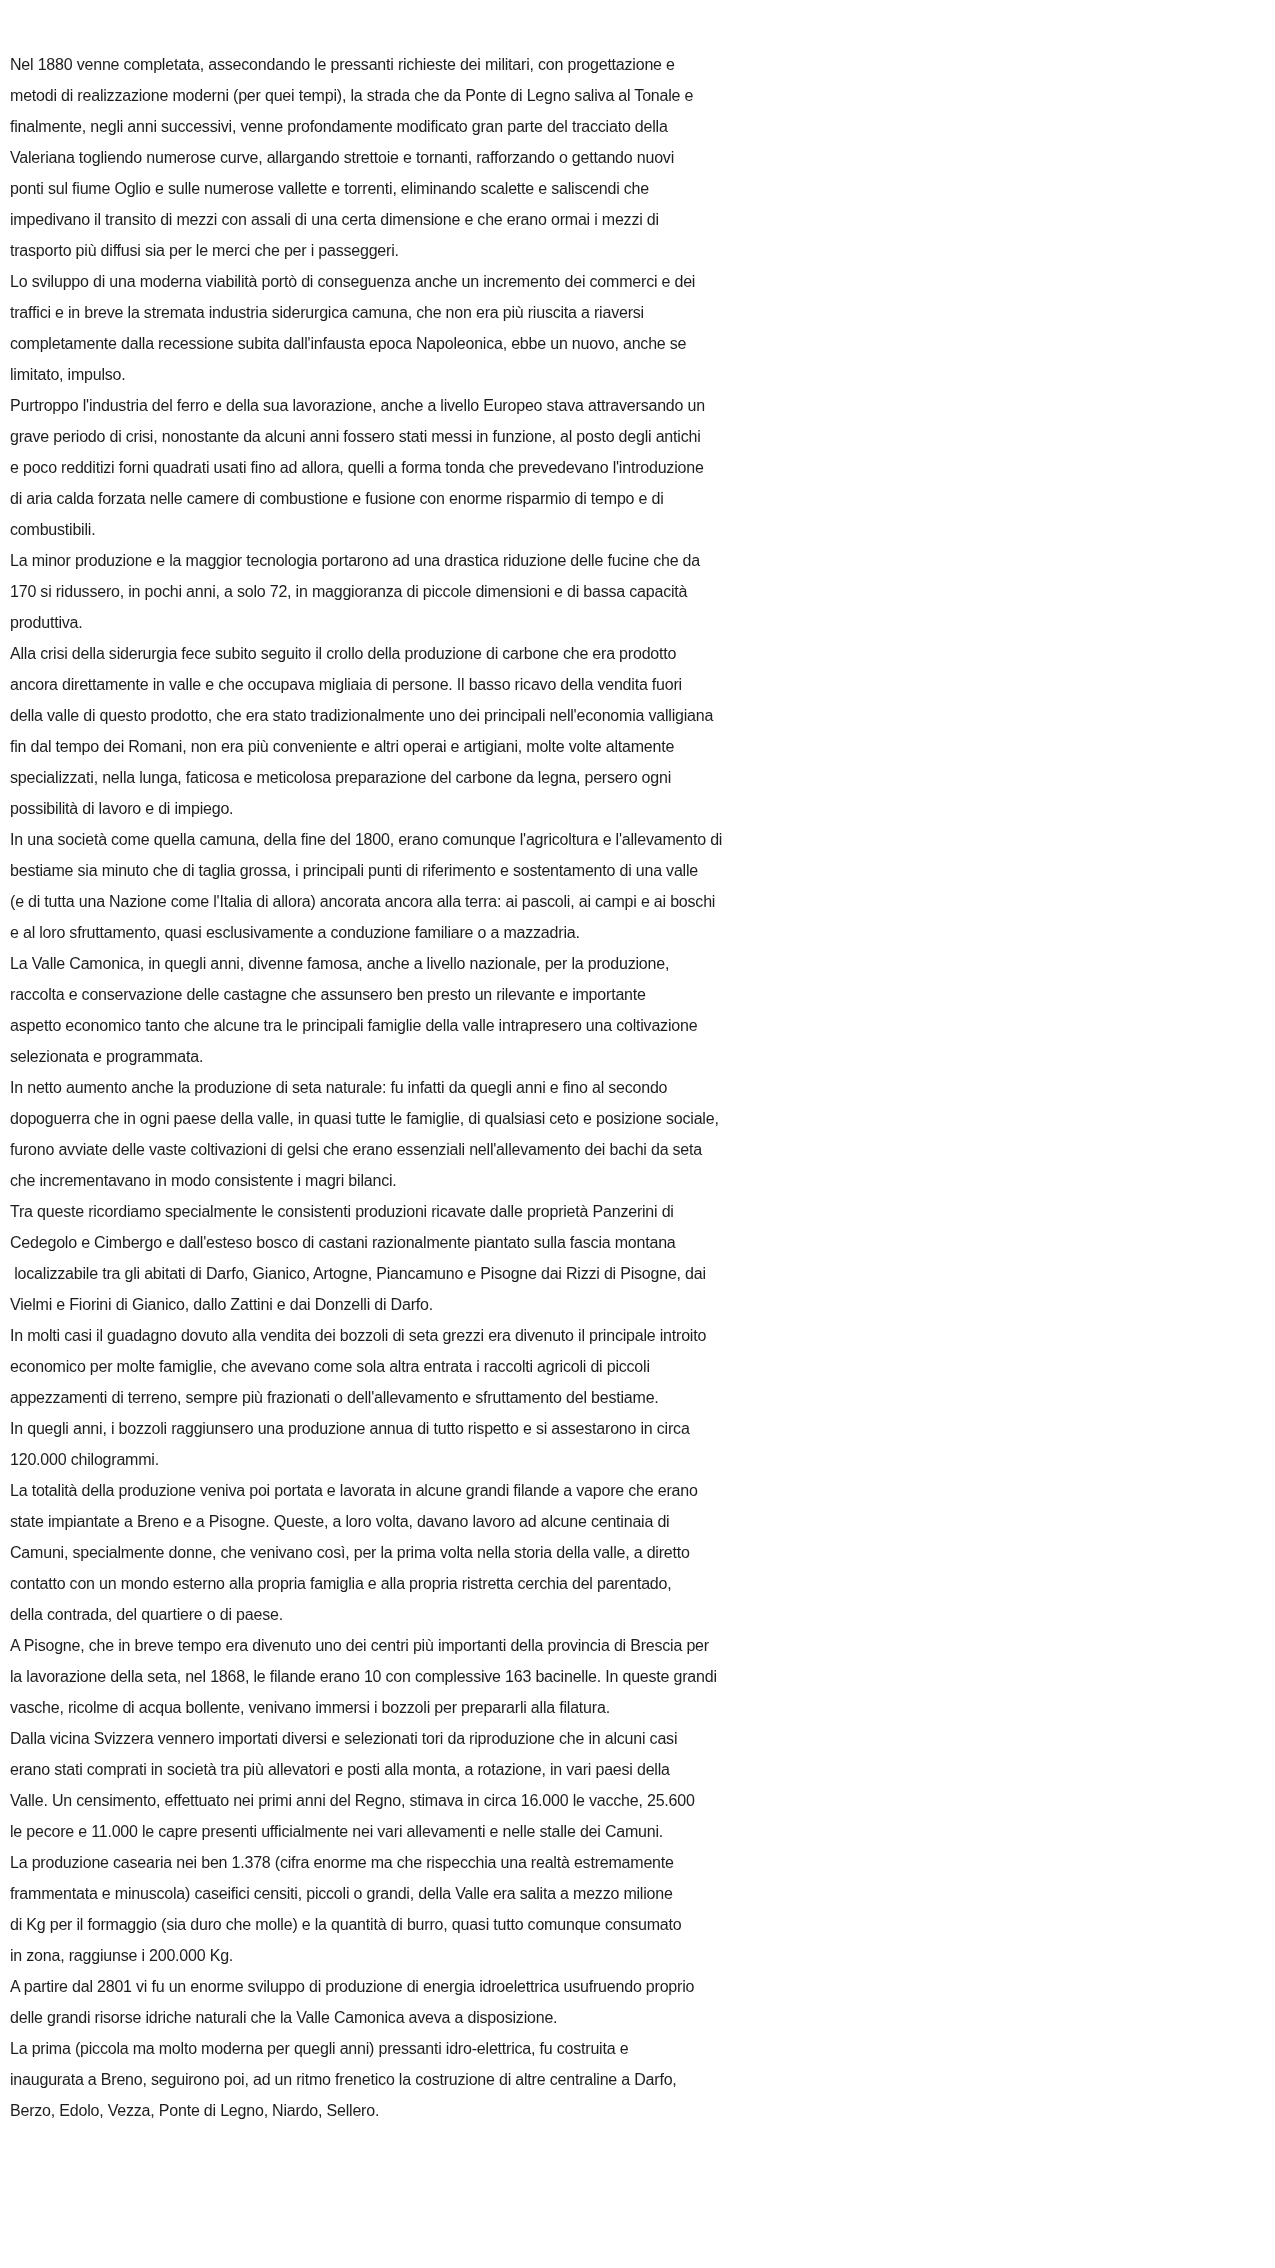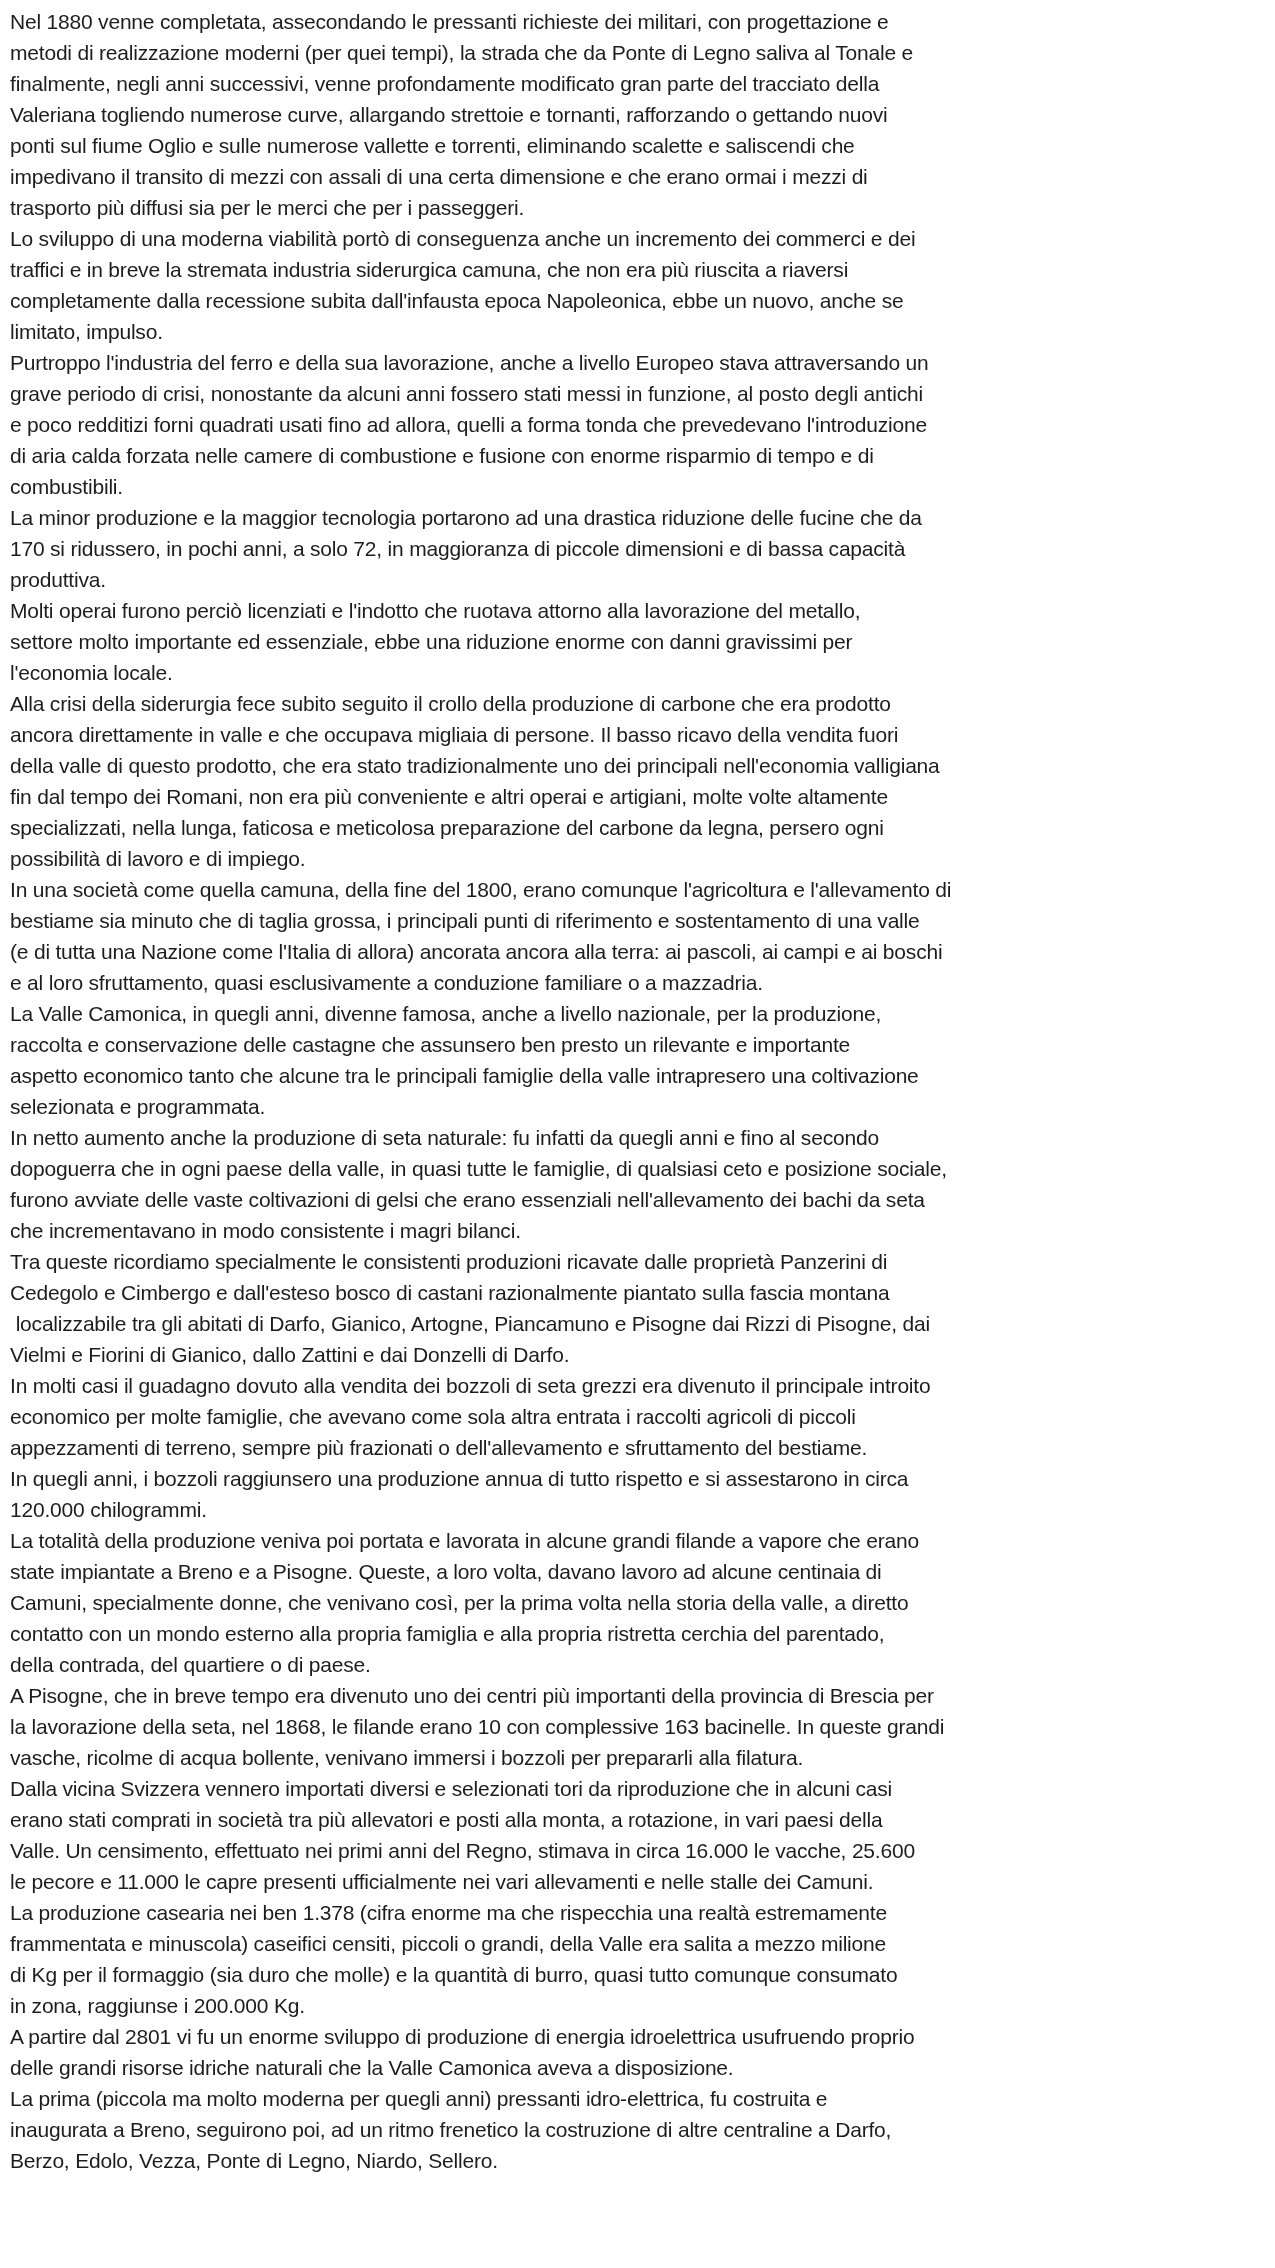--- a/index.html
+++ b/index.html
@@ -10,25 +10,26 @@
   .page {
     width: 1275px;
     height: 2268px;
     box-sizing: border-box;
     padding: 6px 8px 0 10px;
     background: #ffffff;
     overflow: hidden;
   }
   .doc-text {
     font-family: "Liberation Sans", sans-serif;
-    font-size: 21px;
+    font-size: 16px;
     font-weight: 300;
     line-height: 31px;
     letter-spacing: -0.2px;
     color: #1d1d1d;
+    margin-top: 43px;
   }
   .doc-text p {
     margin: 0;
     padding: 0;
     white-space: pre-wrap;
     text-align: left;
   }
 </style>
 </head>
 <body>
@@ -47,23 +48,20 @@
 completamente dalla recessione subita dall'infausta epoca Napoleonica, ebbe un nuovo, anche se
 limitato, impulso.</p>
     <p>Purtroppo l'industria del ferro e della sua lavorazione, anche a livello Europeo stava attraversando un
 grave periodo di crisi, nonostante da alcuni anni fossero stati messi in funzione, al posto degli antichi
 e poco redditizi forni quadrati usati fino ad allora, quelli a forma tonda che prevedevano l'introduzione
 di aria calda forzata nelle camere di combustione e fusione con enorme risparmio di tempo e di
 combustibili.</p>
     <p>La minor produzione e la maggior tecnologia portarono ad una drastica riduzione delle fucine che da
 170 si ridussero, in pochi anni, a solo 72, in maggioranza di piccole dimensioni e di bassa capacità
 produttiva.</p>
-    <p>Molti operai furono perciò licenziati e l'indotto che ruotava attorno alla lavorazione del metallo,
-settore molto importante ed essenziale, ebbe una riduzione enorme con danni gravissimi per
-l'economia locale.</p>
     <p>Alla crisi della siderurgia fece subito seguito il crollo della produzione di carbone che era prodotto
 ancora direttamente in valle e che occupava migliaia di persone. Il basso ricavo della vendita fuori
 della valle di questo prodotto, che era stato tradizionalmente uno dei principali nell'economia valligiana
 fin dal tempo dei Romani, non era più conveniente e altri operai e artigiani, molte volte altamente
 specializzati, nella lunga, faticosa e meticolosa preparazione del carbone da legna, persero ogni
 possibilità di lavoro e di impiego.</p>
     <p>In una società come quella camuna, della fine del 1800, erano comunque l'agricoltura e l'allevamento di
 bestiame sia minuto che di taglia grossa, i principali punti di riferimento e sostentamento di una valle
 (e di tutta una Nazione come l'Italia di allora) ancorata ancora alla terra: ai pascoli, ai campi e ai boschi
 e al loro sfruttamento, quasi esclusivamente a conduzione familiare o a mazzadria.</p>

